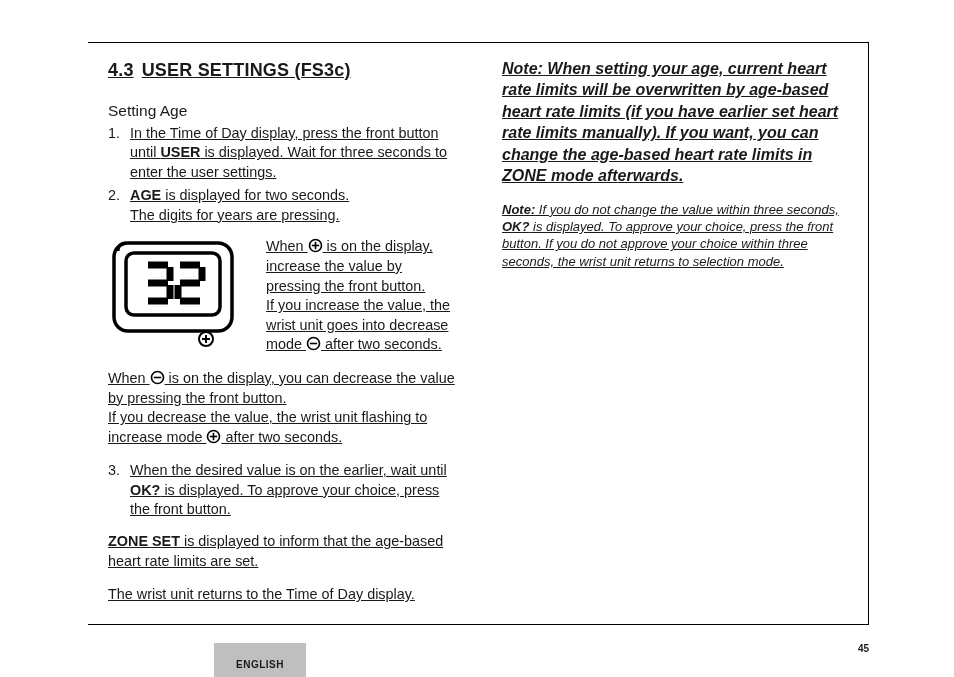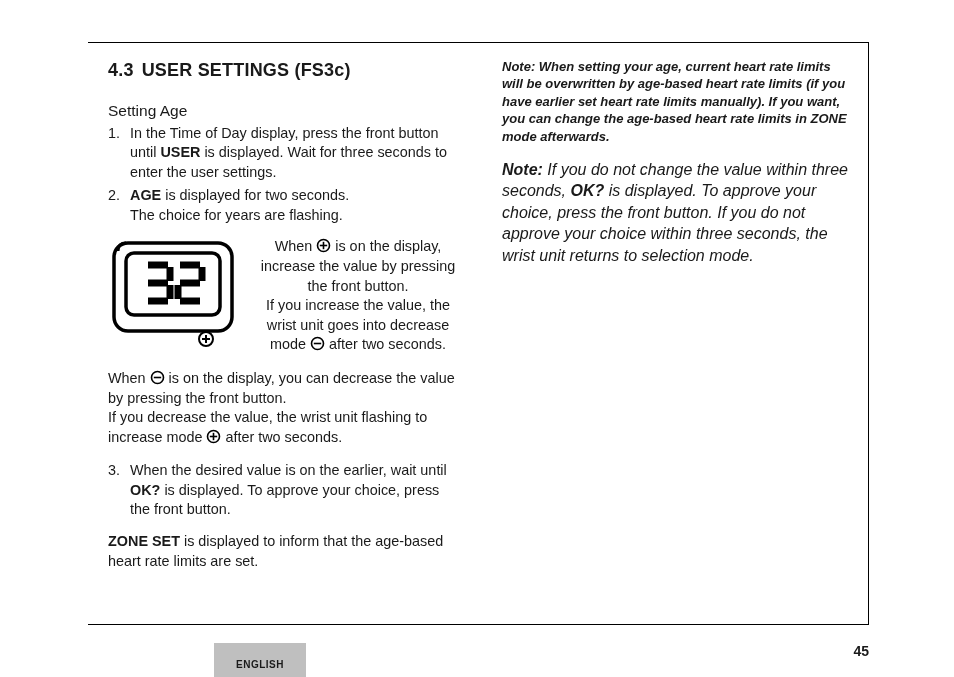--- a/index.html
+++ b/index.html
@@ -58,33 +58,32 @@
   ol.steps > li::before {
     counter-increment: step;
     content: counter(step) ".";
     position: absolute;
     left: 0;
   }
   ol.continued { counter-reset: step 2; }
   .b { font-weight: bold; }
   .row {
     display: flex;
-    gap: 18px;
+    gap: 28px;
     margin-bottom: 14px;
     align-items: flex-start;
     break-inside: avoid;
-    text-align: center;
   }
   .device {
     flex: 0 0 auto;
   }
   .para { margin-bottom: 14px; }
-  .note-bold { font-weight: bold; font-style: italic; margin-bottom: 14px; font-size: 13px; line-height:1.34; break-inside: avoid;}
+  .note-bold { font-weight: bold; font-style: italic; margin-bottom: 14px; font-size: 16px; line-height:1.34; break-inside: avoid;}
   .note-bold .lead { font-weight: bold; }
-  .note-ital { font-style: italic; font-size: 16px; line-height:1.34; break-inside: avoid;}
+  .note-ital { font-style: italic; font-size: 13px; line-height:1.34; break-inside: avoid;}
   .note-ital .lead { font-weight: bold; }
   .circle-icon {
     display: inline-flex;
     vertical-align: -2px;
   }
   .footer {
     position: absolute;
     left: 88px;
     right: 85px;
     bottom: 0;
@@ -98,46 +97,46 @@
     color: #1a1a1a;
     font-size: 10px;
     font-weight: bold;
     letter-spacing: 0.5px;
     padding: 16px 22px;
   }
   .page-num {
     position: absolute;
     right: 0;
     top: 18px;
-    font-size: 14px;
+    font-size: 10px;
     font-weight: bold;
   }
   
-  .keep { break-inside: avoid; }
+  .keep { break-inside: avoid; text-decoration: underline; }
 </style>
 </head>
 <body>
 
 <div class="page-border"></div>
 
 <div class="content">
 
   <div class="heading keep">
     <span class="num">4.3</span><span>USER SETTINGS (FS3c)</span>
   </div>
 
   <div class="subheading">Setting Age</div>
 
   <ol class="steps keep">
     <li>
       <span>In the Time of Day display, press the front button until </span><span class="b">USER</span><span> is displayed. Wait for three seconds to enter the user settings.</span>
     </li>
     <li>
       <span class="b">AGE</span><span> is displayed for two seconds.</span><br>
-      <span>The choice for years are flashing.</span>
+      <span>The digits for years are pressing.</span>
     </li>
   </ol>
 
   <div class="row keep">
     <div class="device">
       <svg width="130" height="112" viewBox="0 0 130 112">
         <rect x="6" y="6" width="118" height="88" rx="14" ry="14" fill="none" stroke="#000" stroke-width="3.5"></rect>
         <rect x="18" y="16" width="94" height="62" rx="8" ry="8" fill="none" stroke="#000" stroke-width="3.5"></rect>
         <path d="M10 14 Q10 6 18 6" fill="none" stroke="#000" stroke-width="3"></path>
 
@@ -197,20 +196,21 @@
   <ol class="steps continued keep">
     <li>
       <span>When the desired value is on the earlier, wait until </span><span class="b">OK?</span><span> is displayed. To approve your choice, press the front button.</span>
     </li>
   </ol>
 
   <div class="para keep">
     <span class="b">ZONE SET</span><span> is displayed to inform that the age-based heart rate limits are set.</span>
   </div>
 
+  <div class="para keep">The wrist unit returns to the Time of Day display.</div>
 
   <div class="note-bold keep">
     <span class="lead">Note:</span><span> When setting your age, current heart rate limits will be overwritten by age-based heart rate limits (if you have earlier set heart rate limits manually). If you want, you can change the age-based heart rate limits in ZONE mode afterwards.</span>
   </div>
 
   <div class="note-ital keep">
     <span class="lead">Note:</span><span> If you do not change the value within three seconds, </span><span class="lead">OK?</span><span> is displayed. To approve your choice, press the front button. If you do not approve your choice within three seconds, the wrist unit returns to selection mode.</span>
   </div>
 
 </div>

